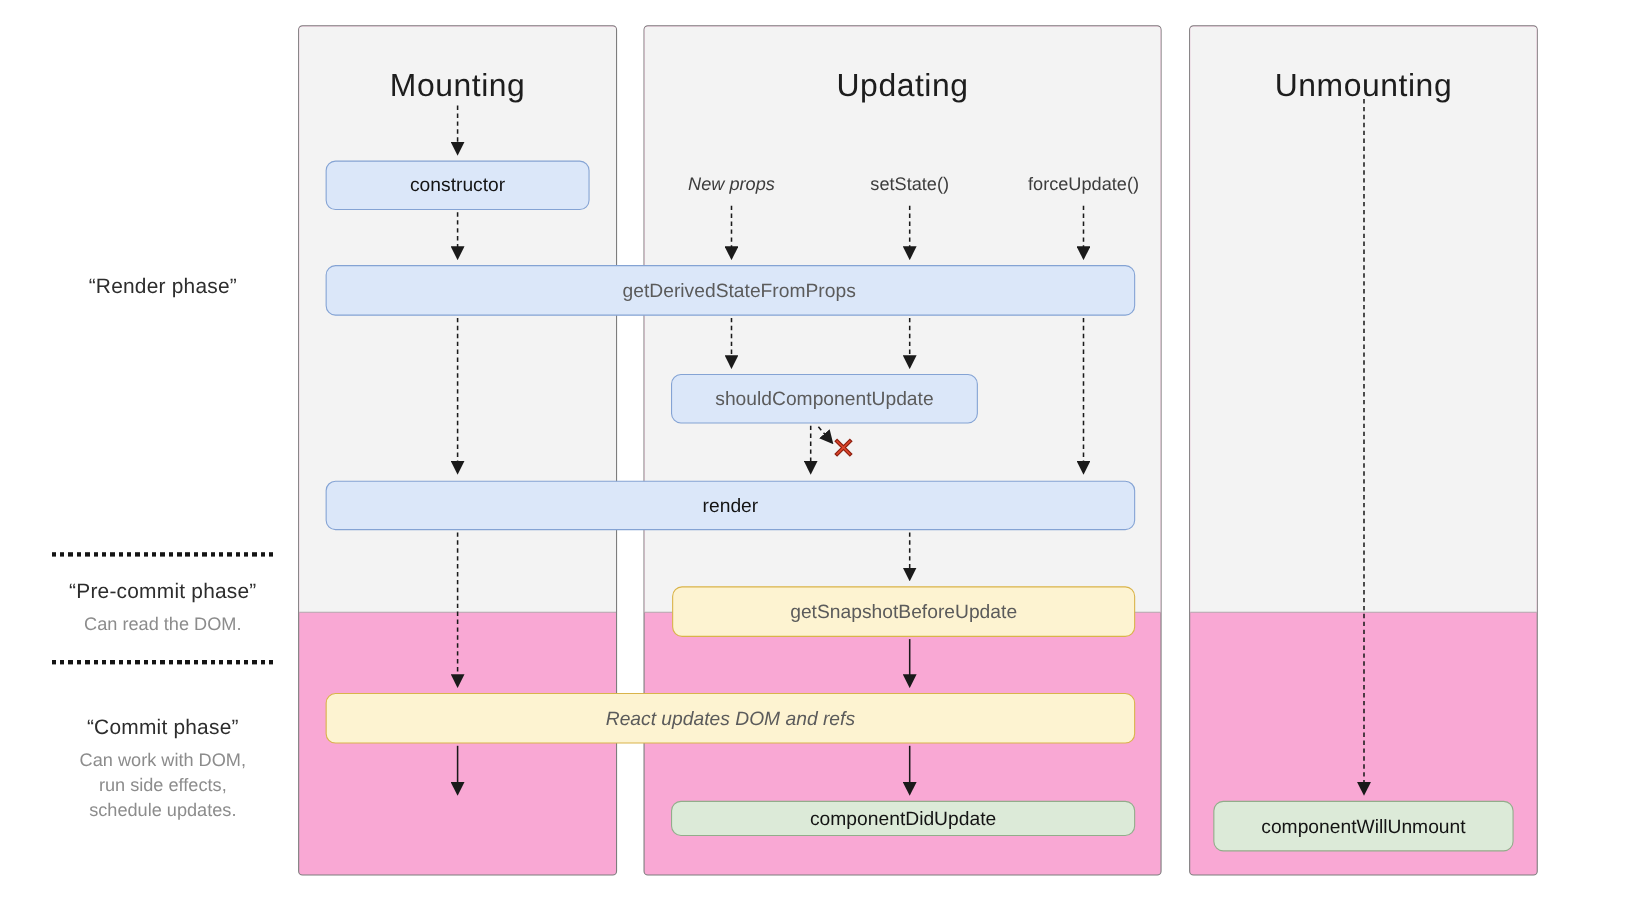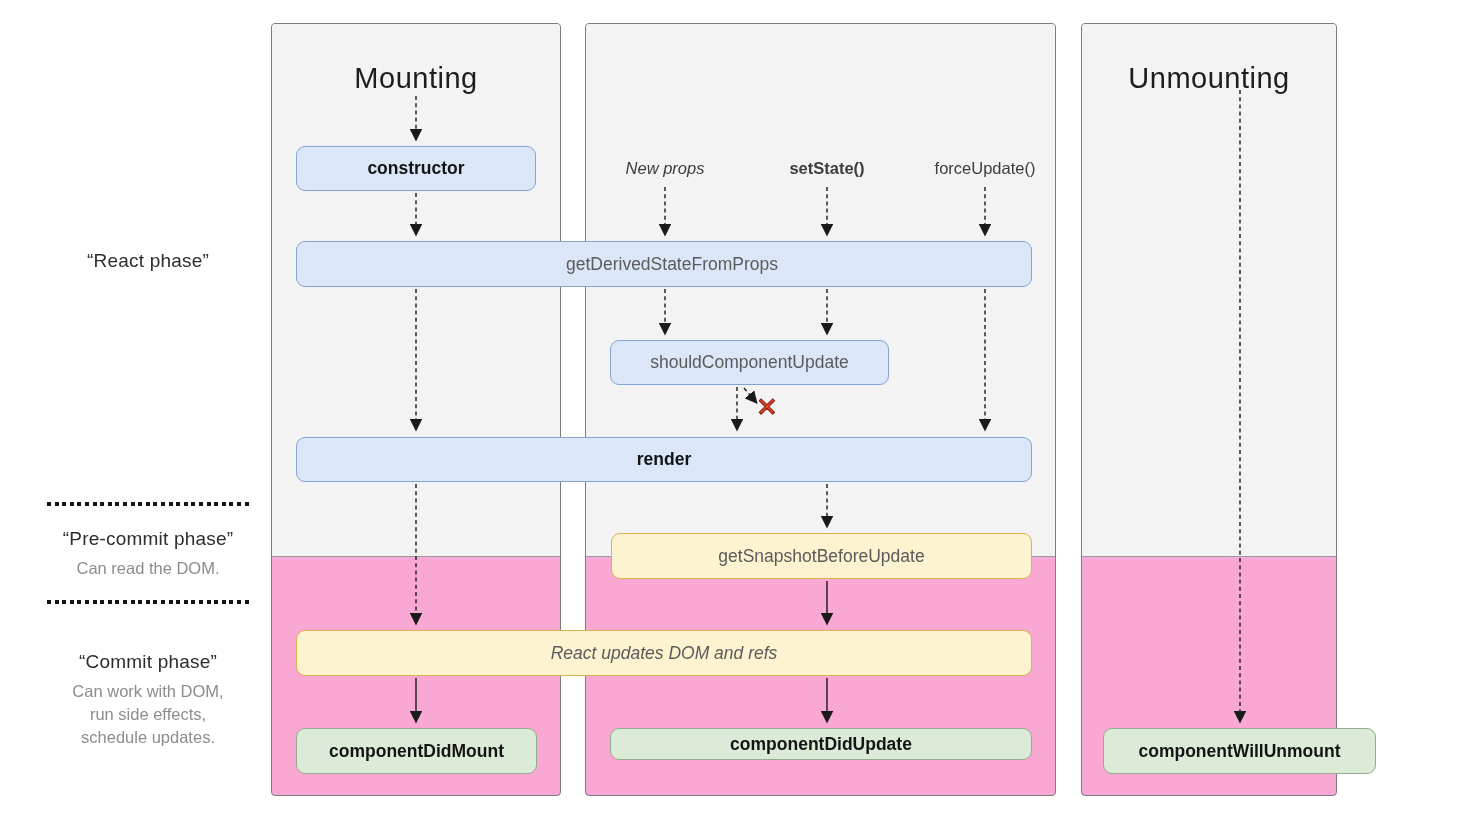--- a/index.html
+++ b/index.html
@@ -18,32 +18,32 @@
     position:absolute;top:0;left:0;right:0;height:532px;
     background:var(--panel-bg);border-bottom:1px solid #9a9a9a;
     border-radius:3px 3px 0 0;
   }
   .panel-title{
     position:absolute;top:38px;left:0;right:0;text-align:center;
     font-size:29px;font-weight:400;color:#1d1d1d;letter-spacing:.5px;
   }
   #panel-mounting{left:271px;width:290px;}
   #panel-updating{left:585px;width:471px;}
-  #panel-unmounting{left:1081px;width:256px;}
+  #panel-unmounting{left:1081px;width:317px;}
 
   
   .fbox{
     position:absolute;z-index:3;box-sizing:border-box;
     display:flex;align-items:center;justify-content:center;
     border-radius:9px;font-size:17px;cursor:pointer;
   }
   .fbox.blue {background:var(--box-blue-bg); border:1.5px solid var(--box-blue-border);}
   .fbox.yellow{background:var(--box-yellow-bg);border:1.5px solid var(--box-yellow-border);}
   .fbox.green {background:var(--box-green-bg); border:1.5px solid var(--box-green-border);}
-  .fbox.bold{font-weight:700;color:#141414;font-size:17.5px;}
+  .fbox.bold{font-weight:400;color:#141414;font-size:17.5px;}
   .fbox.gray{color:#5b5b5b;font-size:17.5px;}
   .fbox.italic{font-style:italic;color:#5b5b5b;font-size:17.5px;}
 
   
   .trigger{
     position:absolute;z-index:3;width:150px;text-align:center;
     font-size:16.5px;color:#3c3c3c;
   }
   .trigger.italic{font-style:italic;}
 
@@ -76,28 +76,29 @@
 <body>
 
 <div class="canvas">
 
   <div class="panel" id="panel-mounting">
     <div class="panel-render-bg"></div>
     <div class="panel-title">Mounting</div>
   </div>
   <div class="panel" id="panel-updating">
     <div class="panel-render-bg"></div>
+    <div class="panel-title">Updating</div>
   </div>
   <div class="panel" id="panel-unmounting">
     <div class="panel-render-bg"></div>
     <div class="panel-title">Unmounting</div>
   </div>
 
   <div class="phase-caption" style="top:250px;">
-    <h3>“React phase”</h3>
+    <h3>“Render phase”</h3>
   </div>
   <div class="phase-divider" style="top:502px;"></div>
   <div class="phase-caption" style="top:528px;">
     <h3>“Pre-commit phase”</h3>
     <p>Can read the DOM.</p>
   </div>
   <div class="phase-divider" style="top:600px;"></div>
   <div class="phase-caption" style="top:651px;">
     <h3>“Commit phase”</h3>
     <p>Can work with DOM,
@@ -133,26 +134,25 @@
     <line class="arrow dashed" x1="827" y1="484" x2="827" y2="526" marker-end="url(#arw)"></line>
     <line class="arrow" x1="827" y1="581" x2="827" y2="623" marker-end="url(#arw)"></line>
     <line class="arrow" x1="827" y1="678" x2="827" y2="721" marker-end="url(#arw)"></line>
 
     <line class="arrow dashed" x1="1240" y1="90" x2="1240" y2="721" marker-end="url(#arw)"></line>
   </svg>
 
   <span class="skip-x">✕</span>
 
   <div class="trigger italic" style="left:590px;top:159px;text-align:center;">New props</div>
-  <div class="trigger" style="left:752px;top:159px;font-weight:bold;">setState()</div>
+  <div class="trigger" style="left:752px;top:159px;">setState()</div>
   <div class="trigger" style="left:910px;top:159px;">forceUpdate()</div>
 
   <div class="fbox blue bold" style="left:296px;top:146px;width:240px;height:45px;">constructor</div>
   <div class="fbox blue gray" style="left:296px;top:241px;width:736px;height:46px;padding-left:16px;">getDerivedStateFromProps</div>
   <div class="fbox blue gray" style="left:610px;top:340px;width:279px;height:45px;">shouldComponentUpdate</div>
   <div class="fbox blue bold" style="left:296px;top:437px;width:736px;height:45px;">render</div>
   <div class="fbox yellow gray" style="left:611px;top:533px;width:421px;height:46px;">getSnapshotBeforeUpdate</div>
   <div class="fbox yellow italic" style="left:296px;top:630px;width:736px;height:46px;cursor:default;">React updates DOM and refs</div>
-  <div class="fbox green bold" style="left:296px;top:728px;width:241px;height:46px;">componentDidMount</div>
   <div class="fbox green bold" style="left:610px;top:728px;width:422px;height:32px;">componentDidUpdate</div>
   <div class="fbox green bold" style="left:1103px;top:728px;width:273px;height:46px;">componentWillUnmount</div>
 
 </div>
 
 </body></html>

